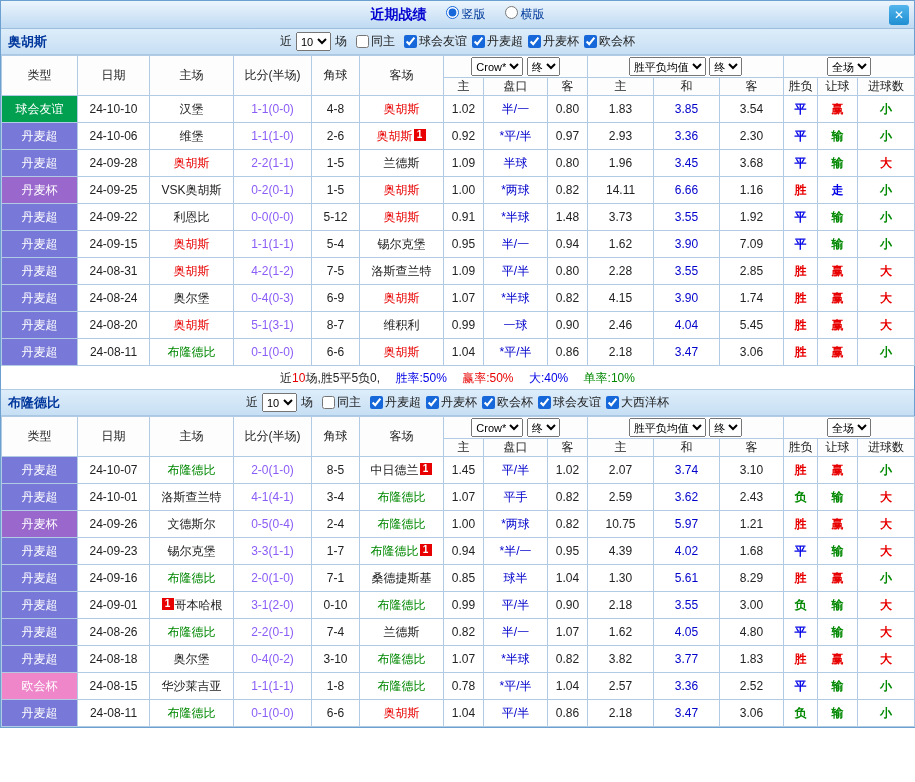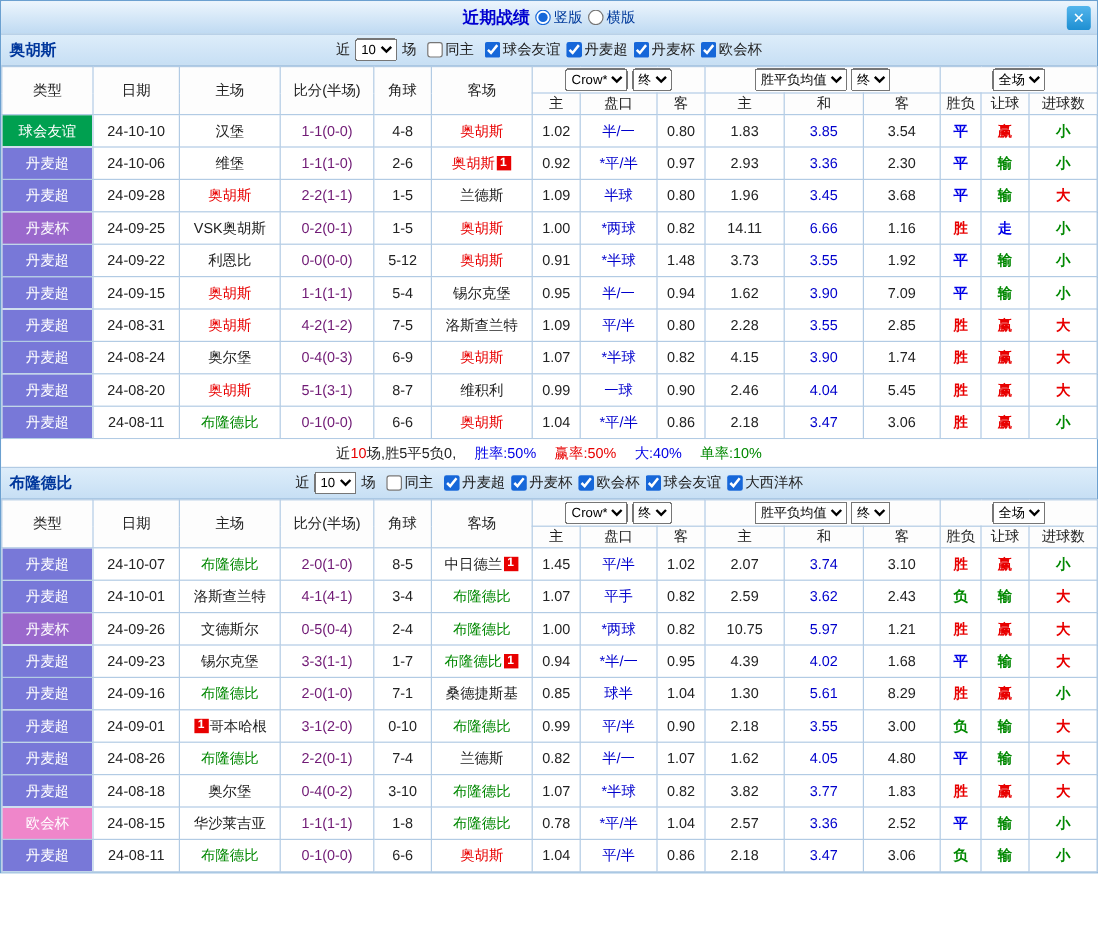--- a/index.html
+++ b/index.html
@@ -1,44 +1,44 @@
 <!DOCTYPE html>
 <html><head>
 <meta charset="utf-8">
 <style>
   *{box-sizing:border-box}
   body{margin:0;width:915px;background:#fff;color:#222;
        font-family:"Liberation Sans","DejaVu Sans",sans-serif;font-size:12px}
   .window{width:915px;border:1px solid #6ba0d0}
   .titlebar{height:28px;background:linear-gradient(#ecf5fd,#bfdaf2);display:flex;align-items:center;
             position:relative;border-bottom:1px solid #9dbedd}
-  .title-group{margin:0 auto;display:flex;align-items:center;gap:4px}
+  .title-group{margin:0 auto;display:flex;align-items:center;gap:19px}
   .title{color:#0000d0;font-weight:bold;font-size:14px}
-  .radio{display:inline-flex;align-items:center;gap:3px;color:#003a9b}
+  .radio{display:inline-flex;align-items:flex-start;gap:3px;color:#003a9b}
   input[type=radio],input[type=checkbox]{accent-color:#1667d9;margin:0;width:13px;height:13px}
   .close-btn{position:absolute;right:5px;top:4px;width:20px;height:20px;border-radius:3px;cursor:pointer;
              background:linear-gradient(#53b5ec,#1e8fd2);color:#fff;font-weight:bold;text-align:center;line-height:20px}
   .section-bar{height:26px;background:linear-gradient(#ddedfa,#c7dff4);display:flex;align-items:center;
                position:relative;border-bottom:1px solid #aac8e4}
   .team-title{position:absolute;left:7px;font-weight:bold;font-size:13px;color:#00379c}
   .filters{margin:0 auto;display:flex;align-items:center;gap:4px}
   .chk{display:inline-flex;align-items:center;gap:2px;margin-left:5px}
   .sel{font-size:11px;height:19px}
   table.grid{border-collapse:collapse;table-layout:fixed;width:100%}
   .grid th,.grid td{border:1px solid #b2cbe4;text-align:center;padding:0 1px;overflow:hidden;white-space:nowrap}
   .grid thead th{font-weight:normal;background:#fdfdfd;height:22px}
   .grid thead tr+tr th{height:18px}
   .grid tbody td{height:27px}
   .selcell{padding:1px}
   .type-cell{color:#fff}
   .t-friendly{background:#00a050}
   .t-super{background:#7878d8}
   .t-cup{background:#9a68cc}
   .t-conf{background:#ef86ca}
-  .score{color:#701a75}
+  .score{color:#8b5cf6}
   .handicap{color:#0000cc}
   .avg-draw{color:#0000cc}
   .team-red{color:#e80000}
   .team-green{color:#008800}
   .res{font-weight:bold}
   .c-red{color:#e80000}
   .c-green{color:#008800}
   .c-blue{color:#0000e6}
   .badge{display:inline-block;min-width:12px;height:12px;line-height:12px;background:#e80000;color:#fff;
          font-size:10px;font-weight:bold;margin:0 1px;vertical-align:2px;text-align:center}

